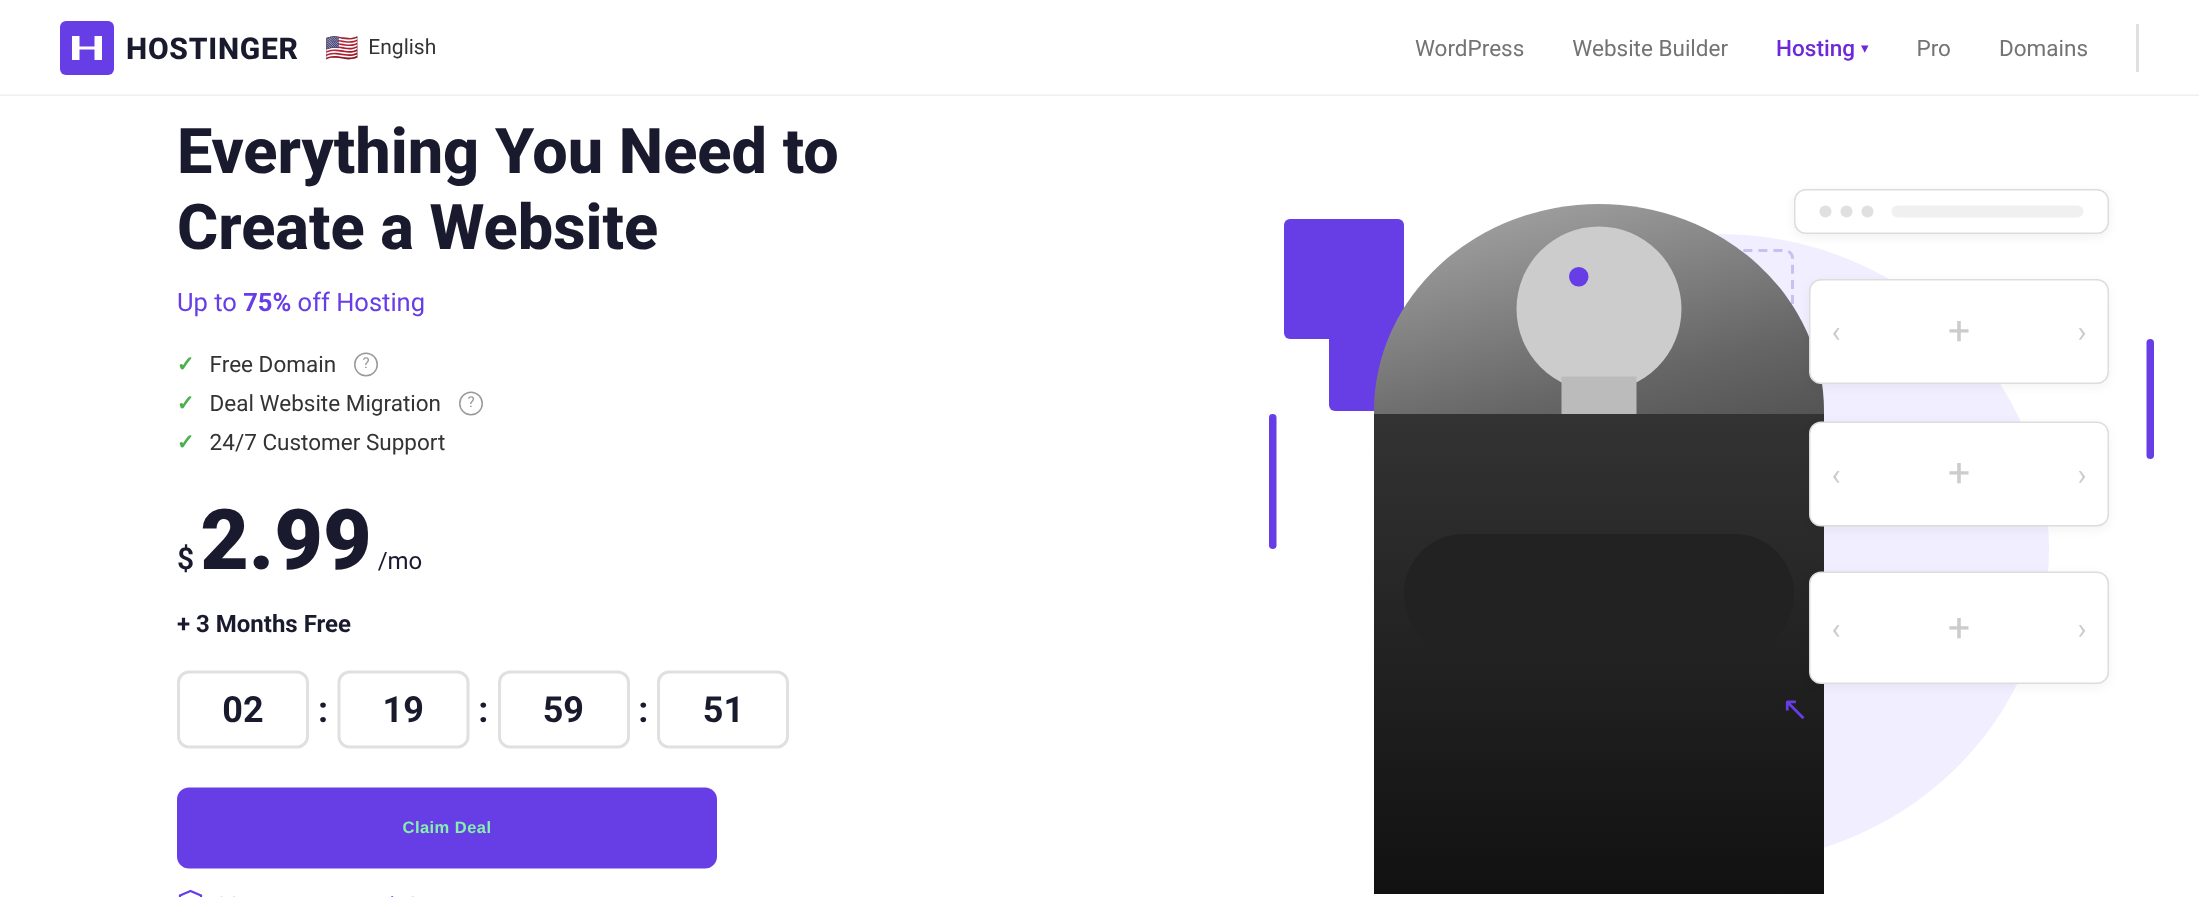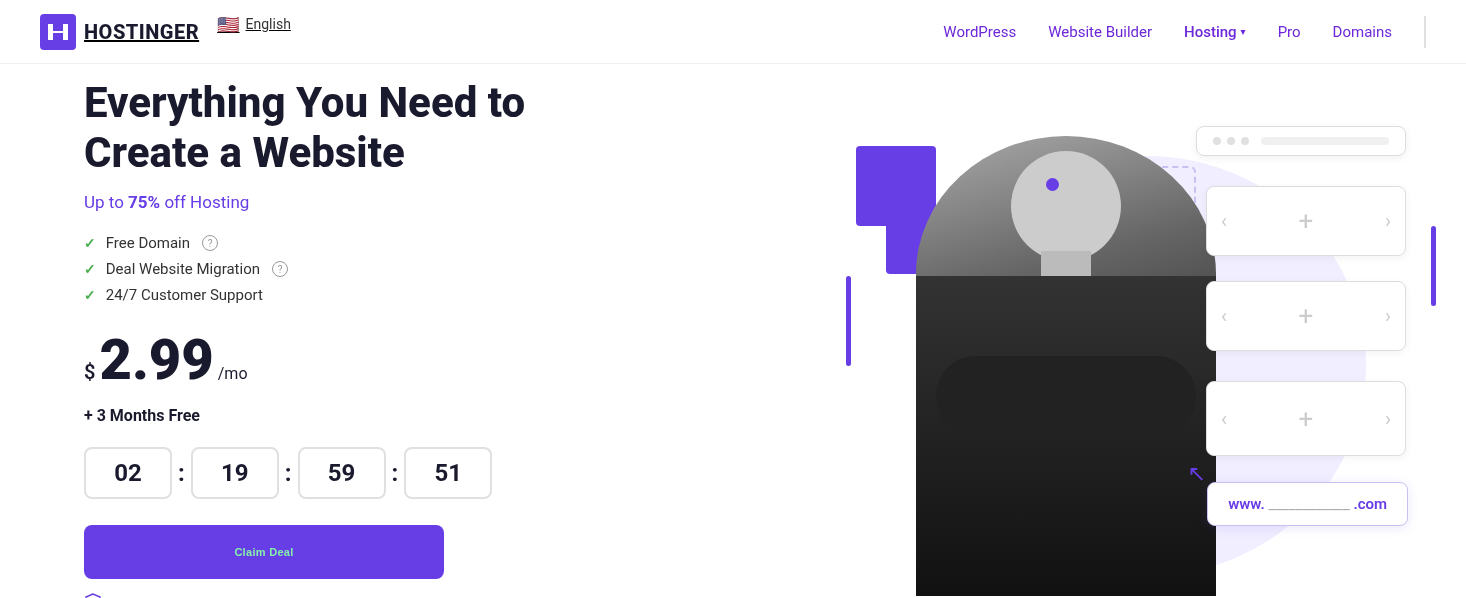--- a/index.html
+++ b/index.html
@@ -3,34 +3,34 @@
   <meta charset="utf-8">
   <style>
     * { margin: 0; padding: 0; box-sizing: border-box; }
     body { font-family: -apple-system, BlinkMacSystemFont, 'Segoe UI', Roboto, sans-serif; background: #fff; width: 1466px; height: 598px; overflow: hidden; }
 
     
     .navbar {
       display: flex; align-items: center; justify-content: space-between;
       padding: 0 40px; height: 64px; border-bottom: 1px solid #f0f0f0;
     }
-    .nav-left { display: flex; align-items: flex-start; gap: 18px; text-decoration: underline; }
+    .nav-left { display: flex; align-items: center; gap: 18px; }
     .logo { display: flex; align-items: center; gap: 8px; }
     .logo-icon { width: 36px; height: 36px; }
     .logo-text { font-size: 20px; font-weight: 800; color: #1a1a2e; letter-spacing: 0.5px; }
     .lang-btn { display: flex; align-items: center; gap: 6px; font-size: 14px; color: #333; cursor: pointer; }
     .flag { font-size: 18px; }
     .nav-right { display: flex; align-items: center; gap: 32px; }
-    .nav-link { font-size: 15px; color: #6d28d9; text-decoration: none; cursor: pointer; }
+    .nav-link { font-size: 15px; color: #737373; text-decoration: none; cursor: pointer; }
     .nav-link-hosting { color: #6d28d9; font-weight: 500; display: flex; align-items: center; gap: 4px; }
     .nav-separator { width: 2px; height: 32px; background: #e0e0e0; }
     .chevron { font-size: 10px; }
 
     
-    .hero { display: flex; align-items: center; justify-content: space-between; padding: 30px 40px 0 84px; height: calc(598px - 64px); position: relative; }
+    .hero { display: flex; align-items: center; justify-content: space-between; padding: 30px 40px 0 118px; height: calc(598px - 64px); position: relative; }
     .hero-left { max-width: 520px; }
     .hero-title { font-size: 42px; font-weight: 800; color: #1a1a2e; line-height: 1.2; margin-bottom: 14px; }
     .hero-subtitle { font-size: 17px; color: #1a1a2e; margin-bottom: 22px; }
     .hero-subtitle span { color: #673de6; font-weight: 400; }
     .features { list-style: none; margin-bottom: 28px; display: flex; flex-direction: column; gap: 8px; }
     .feature-item { display: flex; align-items: center; gap: 10px; font-size: 15px; color: #333; }
     .check-icon { color: #4caf50; font-size: 14px; font-weight: 900; }
     .help-icon { width: 16px; height: 16px; border: 1px solid #999; border-radius: 50%; display: inline-flex; align-items: center; justify-content: center; font-size: 10px; color: #999; cursor: pointer; margin-left: 2px; }
     .price-block { margin-bottom: 18px; display: flex; align-items: baseline; gap: 4px; }
     .price-dollar { font-size: 18px; color: #1a1a2e; font-weight: 600; vertical-align: super; margin-right: 2px; }
@@ -179,19 +179,14 @@
         <div style="position:absolute;top:15px;left:50%;transform:translateX(-50%);width:110px;height:110px;background:#ccc;border-radius:50%;"></div>
 
         <div style="position:absolute;top:115px;left:50%;transform:translateX(-50%);width:50px;height:30px;background:#bbb;"></div>
 
         <div style="position:absolute;bottom:0;left:0;right:0;height:320px;background:linear-gradient(to bottom,#333,#111);border-radius:0 0 0 0;"></div>
 
         <div style="position:absolute;bottom:160px;left:20px;right:20px;height:80px;background:#222;border-radius:40px;"></div>
       </div>
     </div>
 
-    <div style="position:absolute;bottom:70px;right:18px;background:#fff;border:1.5px solid #c8c0f0;border-radius:8px;padding:12px 20px;z-index:5;font-size:15px;color:#333;box-shadow:0 2px 12px rgba(103,61,230,0.12);white-space:nowrap;">
-      <span style="color:#673de6;font-weight:600;">www.</span>
-      <span style="color:#aaa;">____________</span>
-      <span style="color:#673de6;font-weight:600;">.com</span>
-    </div>
   </div>
 </section>
 
 </body></html>

